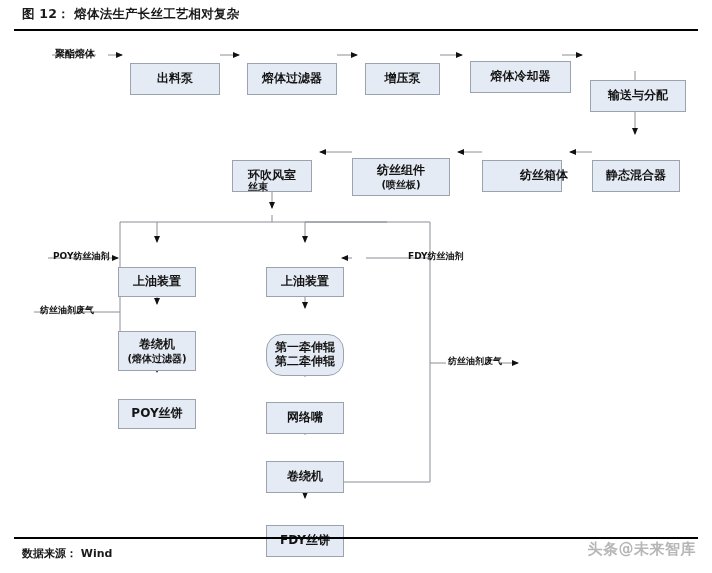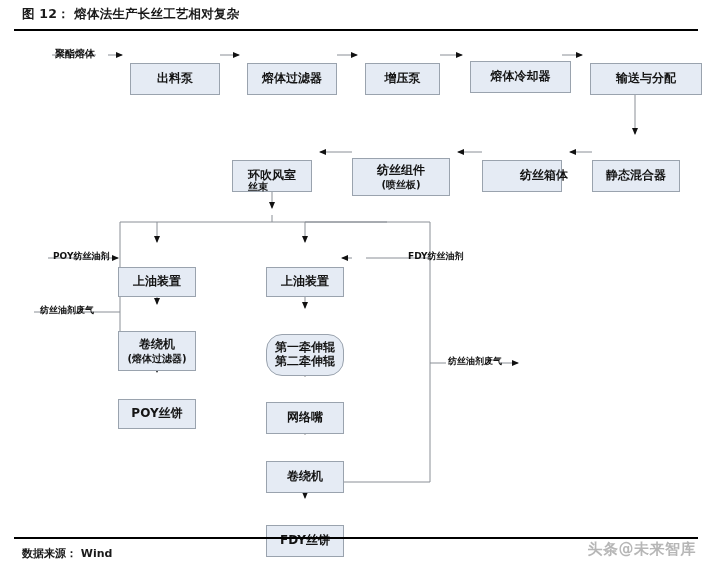--- a/index.html
+++ b/index.html
@@ -143,21 +143,21 @@
     </div>
     <div class="node" style="left:247px;top:9px;width:90px;height:32px;">
       <span>熔体过滤器</span>
     </div>
     <div class="node" style="left:365px;top:9px;width:75px;height:32px;">
       <span>增压泵</span>
     </div>
     <div class="node" style="left:470px;top:7px;width:101px;height:32px;">
       <span>熔体冷却器</span>
     </div>
-    <div class="node" style="left:590px;top:9px;width:112px;height:32px;font-family:Liberation Serif, serif;">
+    <div class="node" style="left:590px;top:26px;width:96px;height:32px;font-family:Liberation Serif, serif;">
       <span>输送与分配</span>
     </div>
 
     <div class="node" style="left:592px;top:106px;width:88px;height:32px;">
       <span>静态混合器</span>
     </div>
     <div class="node" style="left:482px;top:106px;width:80px;height:32px;padding-left:44px;">
       <span>纺丝箱体</span>
     </div>
     <div class="node" style="left:352px;top:104px;width:98px;height:38px;">

